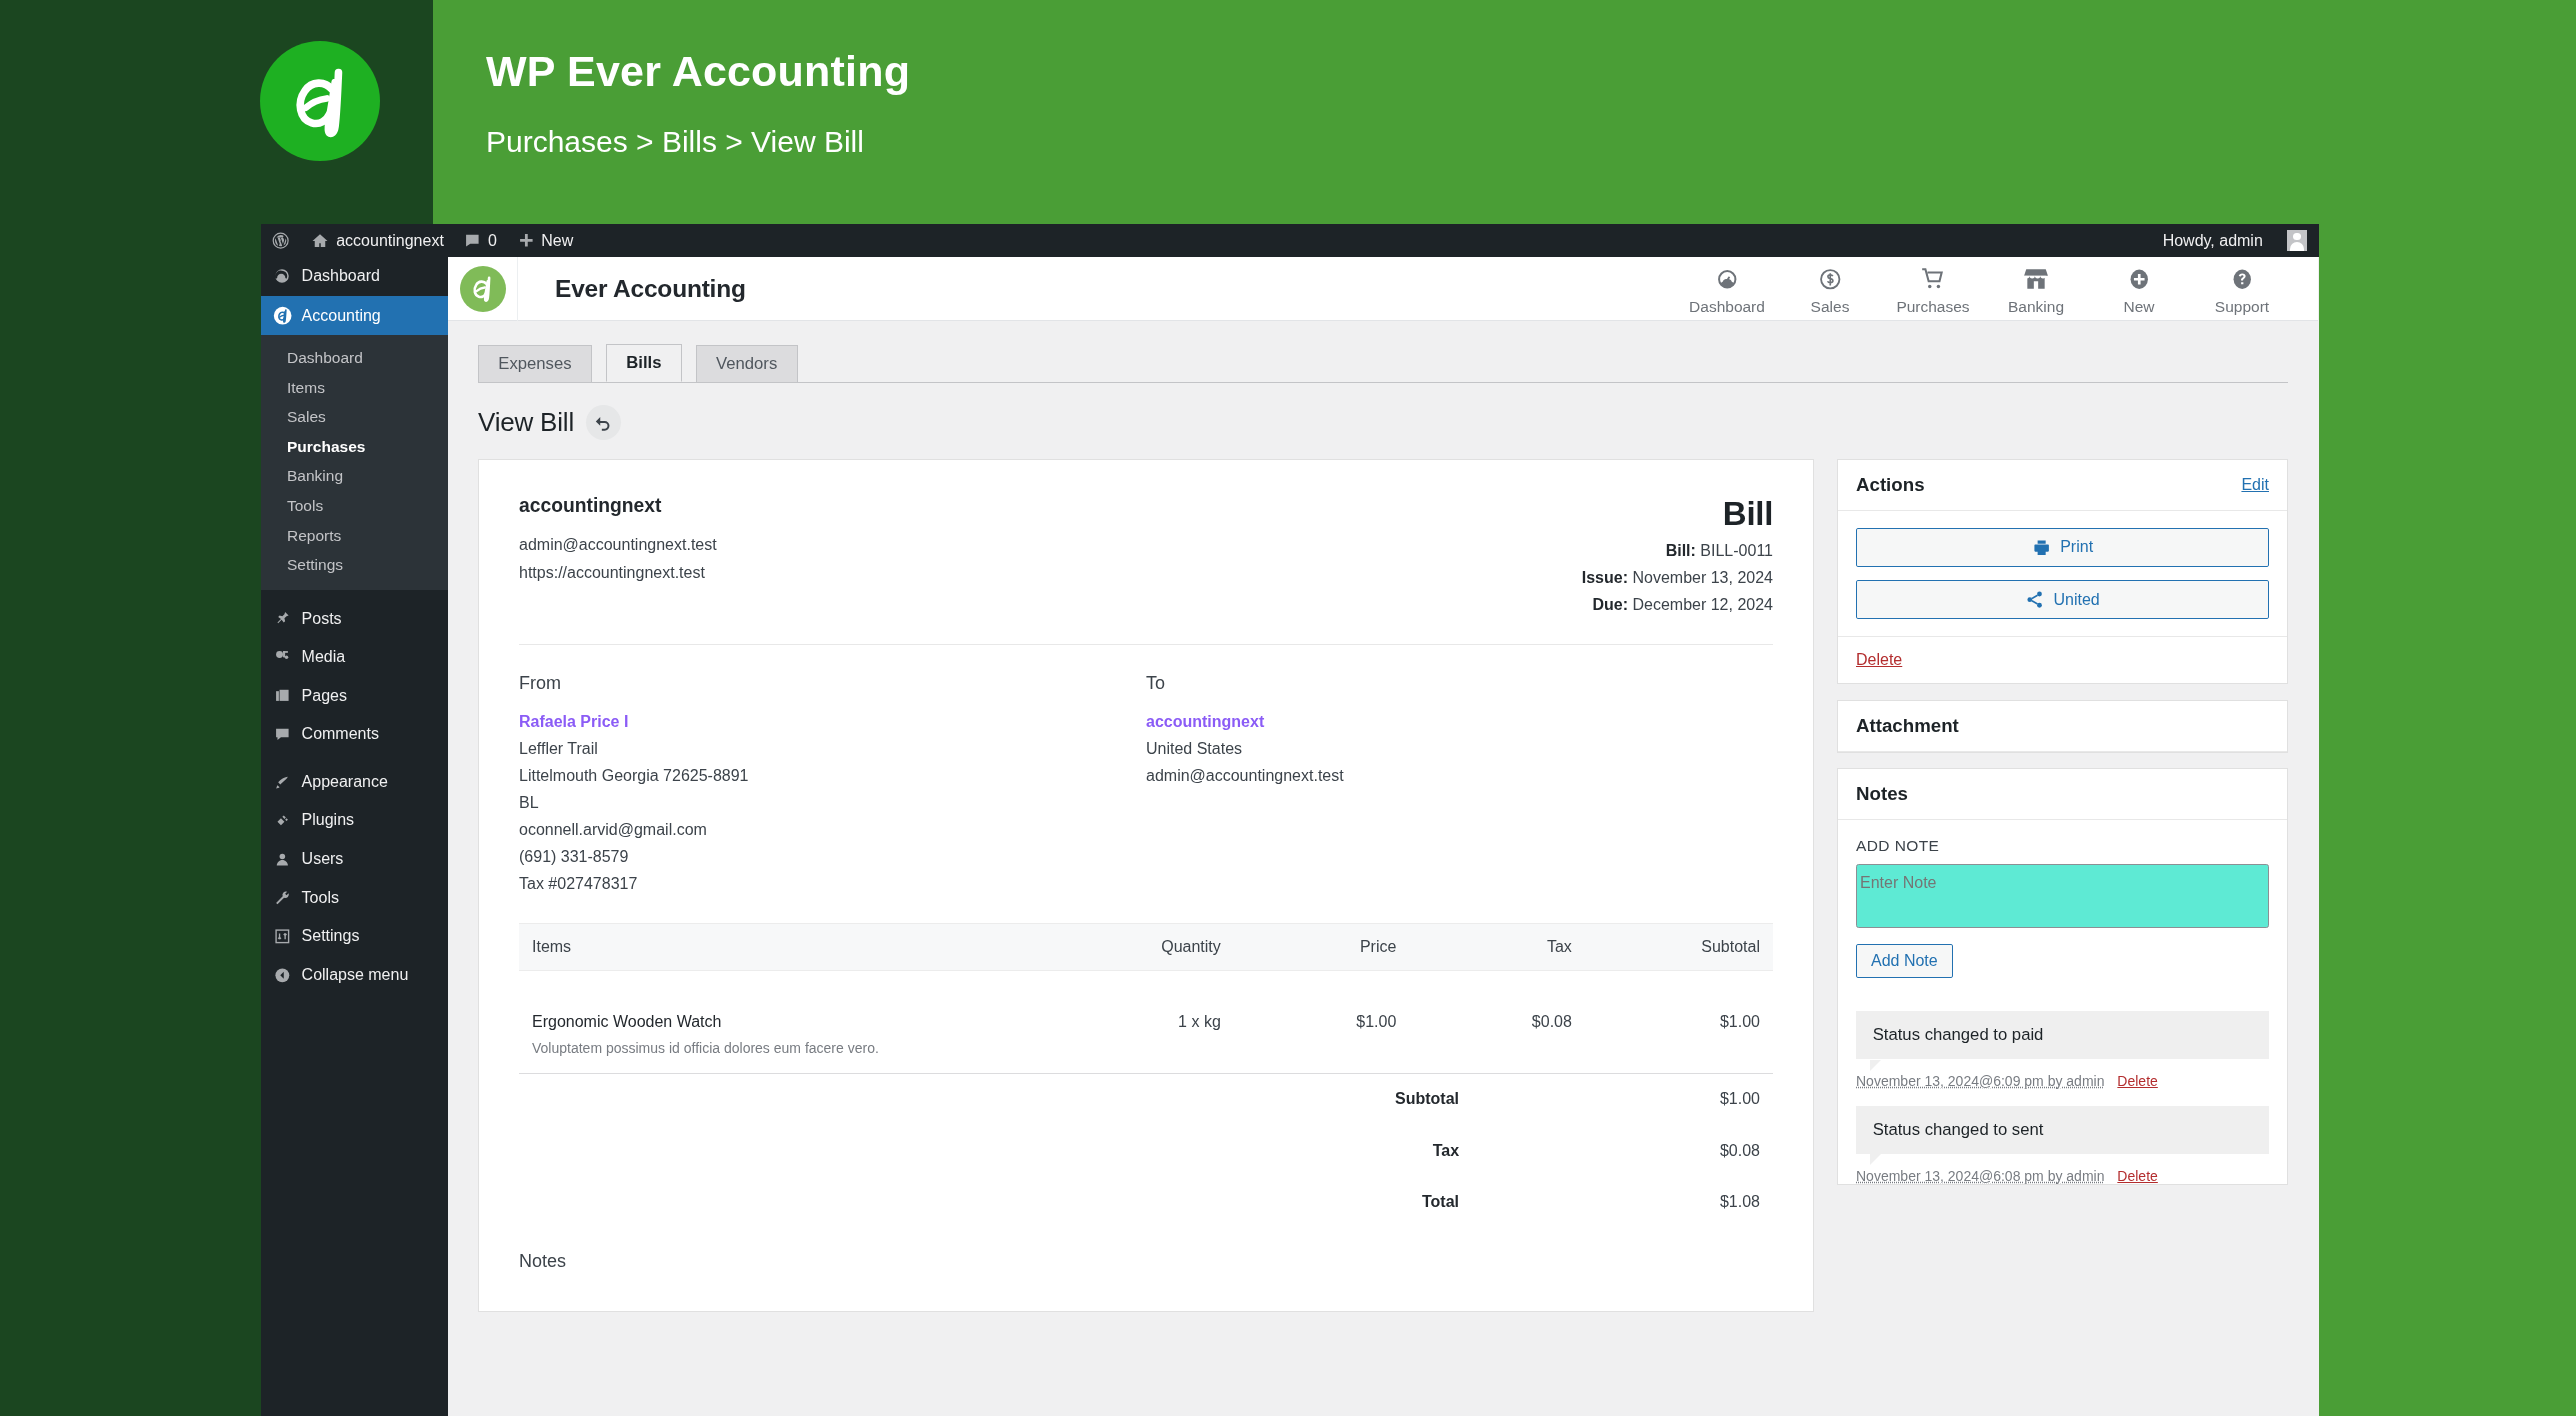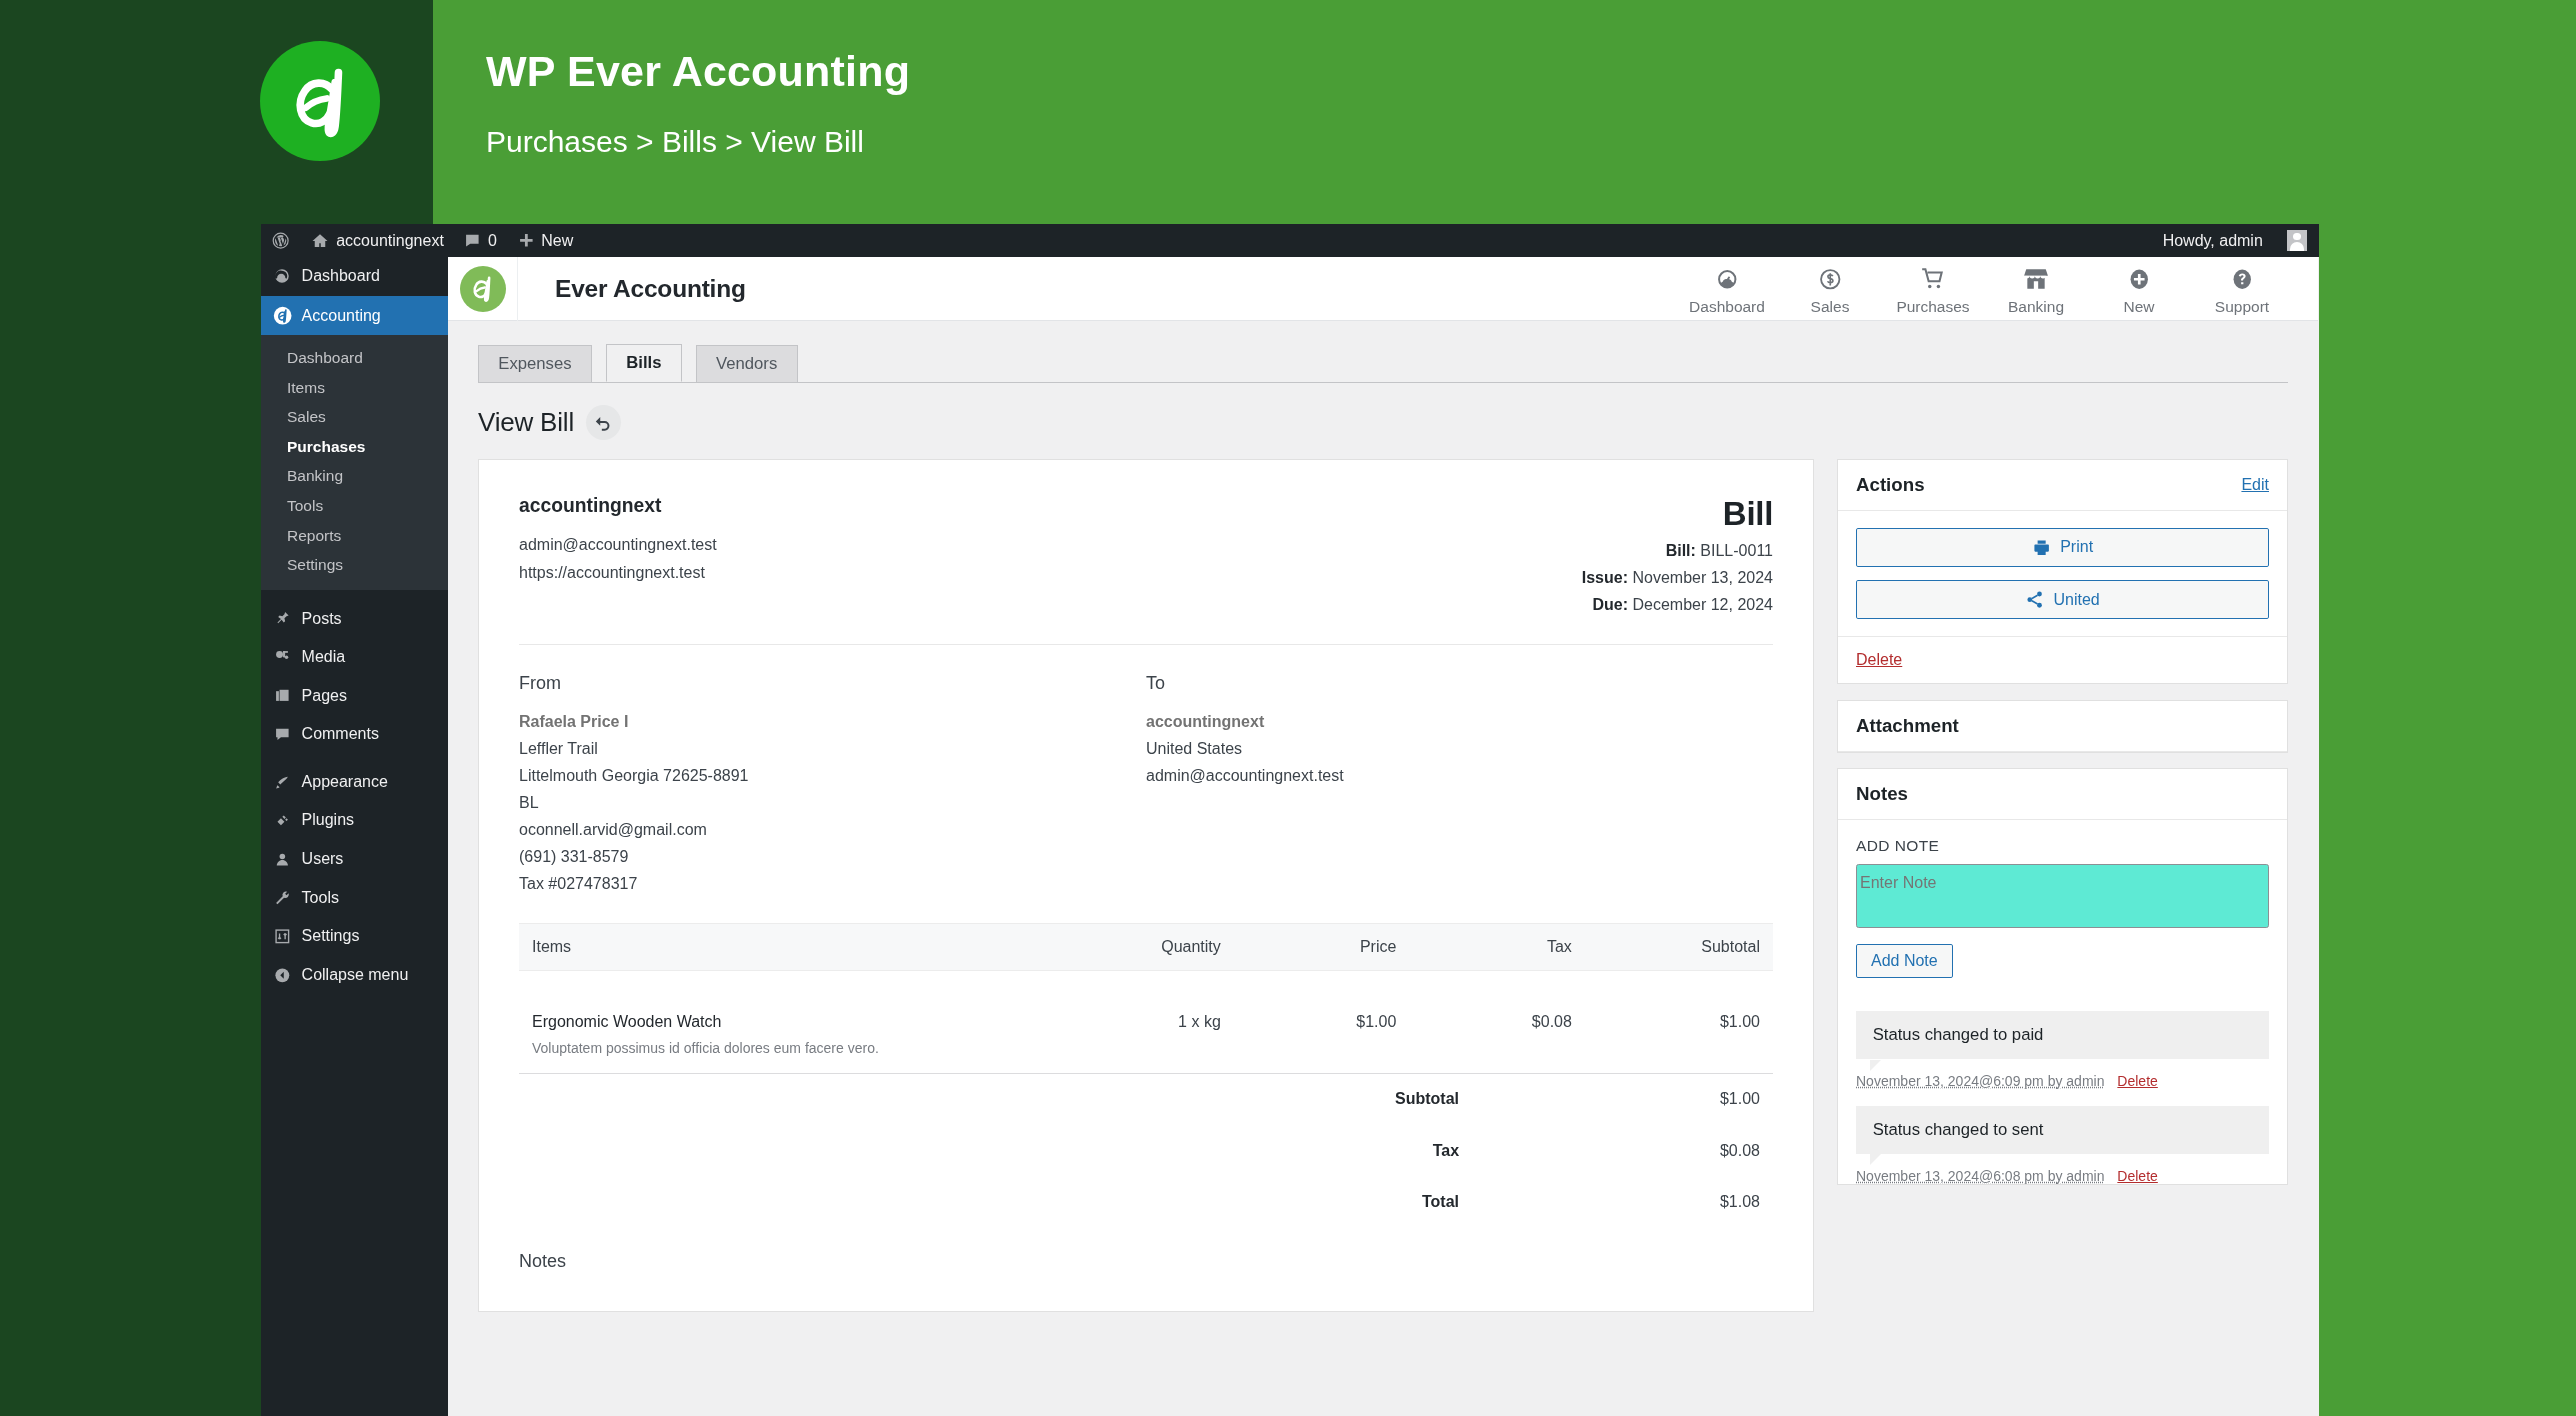--- a/index.html
+++ b/index.html
@@ -128,21 +128,21 @@
   #bill-meta { text-align: right; }
   #bill-word { font-size: 33px; font-weight: bold; color: #1d2327; letter-spacing: -0.3px; }
   .bill-meta-line { font-size: 16px; color: #3c434a; margin-top: 9px; }
   .bill-meta-line b { font-weight: bold; color: #23282d; }
 
   .hr { border: none; border-top: 0.6px solid #e8e8e8; margin: 30px 0 0 0; }
 
   #fromto { display: flex; margin-top: 28px; }
   #fromto > div { width: 50%; }
   .ft-head { font-size: 18px; color: #3c434a; font-weight: normal; }
-  .ft-name { font-size: 16px; font-weight: bold; color: #737373; margin-top: 19.3px; }
+  .ft-name { font-size: 16px; font-weight: bold; color: #8b5cf6; margin-top: 19.3px; }
   .ft-line { font-size: 16px; color: #3c434a; margin-top: 9px; }
 
   
   #items-table { width: 100%; border-collapse: collapse; margin-top: 30px; }
   #items-table thead th {
     background: #f7f8f9; font-size: 16px; color: #3c434a; font-weight: normal;
     padding: 14px 13px; text-align: right; border-top: 0.6px solid #ececec; border-bottom: 0.6px solid #ececec;
   }
   #items-table thead th.left { text-align: left; }
   #items-table tbody td { font-size: 16px; color: #3c434a; padding: 16.7px 13px; text-align: right; vertical-align: middle; }

